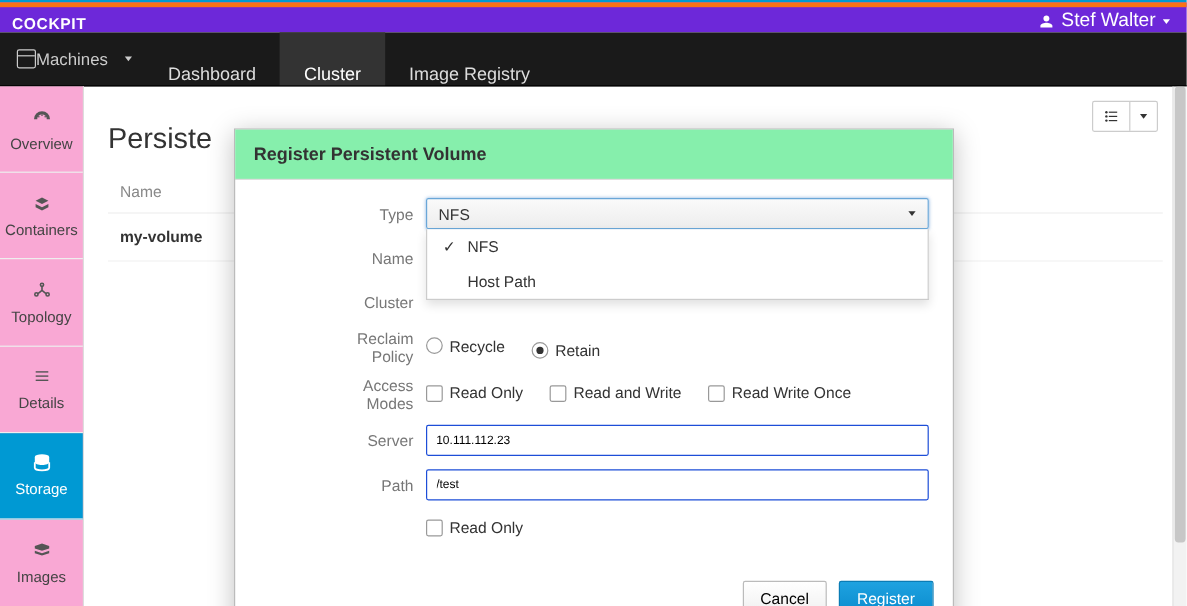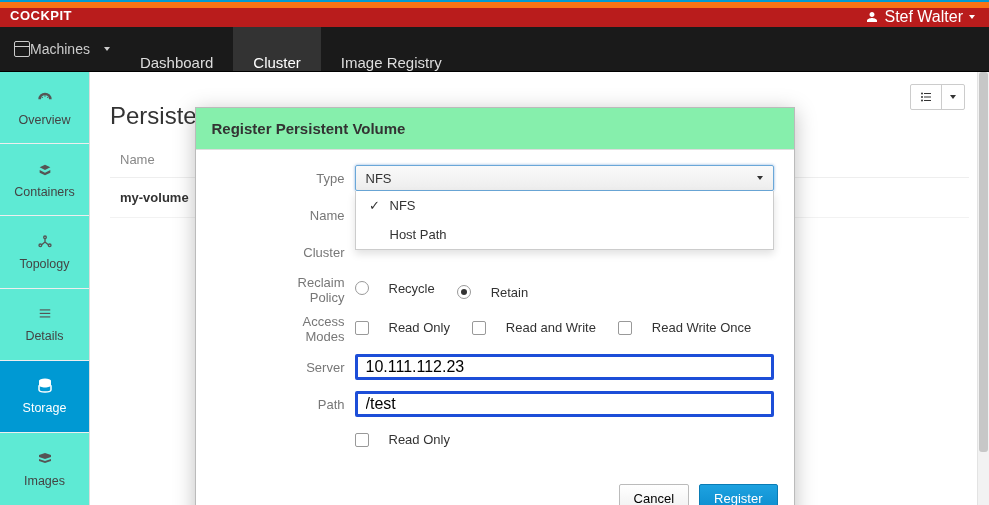--- a/index.html
+++ b/index.html
@@ -1,31 +1,31 @@
 <!DOCTYPE html>
 <html><head>
 <meta charset="utf-8">
 <style>
   * { box-sizing: border-box; margin: 0; padding: 0; }
   html, body { width: 989px; height: 505px; overflow: hidden; font-family: "Helvetica Neue", Helvetica, Arial, sans-serif; font-size: 14px; color: #333; background: #fff; }
   .topbar { height: 2px; background: #0099d3; }
-  .header-bar { display: flex; align-items: flex-start; background: #b91c1c; color: #fff; height: 25px; padding: 0 10px; font-size: 13px; border-top:6px solid #f97316; }
+  .header-bar { display: flex; align-items: flex-end; background: #6d28d9; color: #fff; height: 25px; padding: 0 10px; font-size: 13px; border-top:4px solid #f97316; }
   .brand { font-weight: bold; letter-spacing: .5px; }
   .spacer { flex: 1; }
   .user-area { display: flex; align-items: center; gap: 6px; cursor: pointer; padding: 0 4px; font-size: 16px;}
   .user-area svg { fill: #fff; }
   .nav-bar { display: flex; align-items: stretch; background: #1a1a1a; height: 45px; color: #ccc; border-bottom:1px solid #000;}
   .machines-btn { display: flex; align-items: center; padding: 0 30px 0 14px; cursor: pointer; position: relative; }
   .machines-btn .os-icon { width:16px; height:16px; border:1.5px solid #ccc; border-radius:2px; display:flex; align-items:flex-start; }
   .machines-btn .os-icon::after { content:""; display:block; width:100%; height:4px; border-bottom:1.5px solid #ccc; }
   .machines-btn .chev { position:absolute; right:10px; }
   .nav-item { display:flex; align-items:flex-end; padding:0 20px; cursor:pointer; color:#ddd; font-size:15px;}
   .nav-item.active { background:#333; color:#fff; }
   .body-row { display:flex; height: calc(505px - 2px - 25px - 45px); }
-  .sidebar { width: 90px; background:#5eead4; border-right:1px solid #ddd; display:flex; flex-direction:column; }
+  .sidebar { width: 70px; background:#f9a8d4; border-right:1px solid #ddd; display:flex; flex-direction:column; }
   .side-item { display:flex; flex-direction:column; align-items:center; justify-content:center; gap:6px; height:75px; border-bottom:1px solid #eee; cursor:pointer; font-size:12.5px; color:#444; }
   .side-item.active { background:#0099d3; color:#fff; }
   .side-item .ico { width:22px; height:18px; display:flex; align-items:center; justify-content:center;}
   .main { flex:1; position:relative; padding:10px 20px; overflow:hidden; }
   .view-toggle { position:absolute; top:12px; right:24px; border:1px solid #ccc; border-radius:2px; display:flex; height:26px;}
   .view-toggle .seg { padding:0 8px; display:flex; align-items:center; border-right:1px solid #ccc;}
   .view-toggle .seg:last-child{border-right:none;}
   h2.page-title { font-size:24px; font-weight:400; margin:20px 0 12px; color:#333;}
   table.vol { width:100%; border-collapse:collapse; }
   table.vol th { text-align:left; font-weight:400; color:#888; border-bottom:1px solid #eee; padding:10px; font-size:13px;}
@@ -36,22 +36,22 @@
   .modal { width: 600px; background:#fff; border:1px solid #bbb; box-shadow:0 4px 20px rgba(0,0,0,.25); margin-top:80px; }
   .modal-header { background:#86efac; border-bottom:1px solid #ddd; padding:12px 16px; font-size:15px; font-weight:600;}
   .modal-body { padding:14px 20px 6px;margin-left:45px; }
   .form-row { display:flex; align-items:center; margin-bottom:9px; min-height:28px;}
   .form-row .lbl { width:94px; text-align:right; color:#777; font-size:13px; padding-right:10px;}
   .form-row .ctrl { flex:1; position:relative;}
   .select-box { display:flex; align-items:center; justify-content:space-between; border:1px solid #6aa7d8; background:linear-gradient(#fafafa,#ededed); box-shadow:0 0 3px rgba(50,120,200,.6); border-radius:2px; height:26px; padding:0 10px; cursor:pointer; font-size:13px;}
   .dropdown { position:absolute; top:26px; left:0; right:0; background:#fff; border:1px solid #ccc; border-top:none; box-shadow:0 4px 8px rgba(0,0,0,.12); z-index:5;}
   .dropdown .opt { display:flex; align-items:center; gap:8px; padding:7px 10px 7px 12px; font-size:13px; cursor:pointer;}
   .dropdown .opt .chk { width:14px; display:inline-flex; justify-content:center;}
-  input.txt { width:100%; height:26px; border:3px solid #1d4ed8; border-radius:2px; padding:0 8px; font-size:16px; font-family:inherit;}
-  .radio, .check { display:inline-flex; align-items:center; gap:20px; margin-right:18px; font-size:13px; cursor:pointer;}
+  input.txt { width:100%; height:26px; border:1px solid #1d4ed8; border-radius:2px; padding:0 8px; font-size:10px; font-family:inherit;}
+  .radio, .check { display:inline-flex; align-items:center; gap:6px; margin-right:18px; font-size:13px; cursor:pointer;}
   .radio .dot { width:14px; height:14px; border:1px solid #999; border-radius:50%; display:flex; align-items:center; justify-content:center;}
   .radio.sel .dot::after { content:""; width:6px; height:6px; background:#333; border-radius:50%;}
   .check .box { width:14px; height:14px; border:1px solid #999; border-radius:2px;}
   .modal-footer { display:flex; justify-content:flex-end; gap:10px; padding:14px 16px; }
   .btn { height:28px; padding:0 14px; border:1px solid #bbb; background:linear-gradient(#fff,#f0f0f0); border-radius:2px; cursor:pointer; font-size:13px;}
   .btn.primary { background:linear-gradient(#1ea2e0,#0b8cce); border:1px solid #0a7cb5; color:#fff;}
   .scrollbar-fake { position:absolute; top:0; right:0; width:12px; bottom:0; background:#f2f2f2; border-left:1px solid #e3e3e3;}
   .scrollbar-fake .thumb{ position:absolute; left:1px; right:1px; top:0; height:380px; background:#c7c7c7; border-radius:3px;}
   .chev-down { display:inline-block; width:0; height:0; border-left:4px solid transparent; border-right:4px solid transparent; border-top:5px solid currentColor;}
   .chev-down.small{ border-left-width:3px; border-right-width:3px; border-top-width:4px;}

